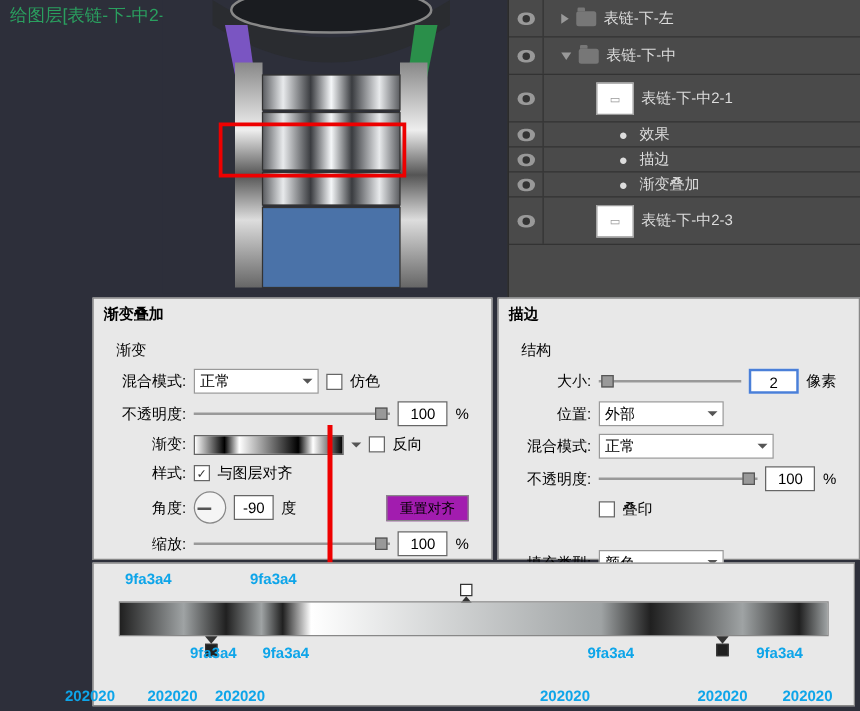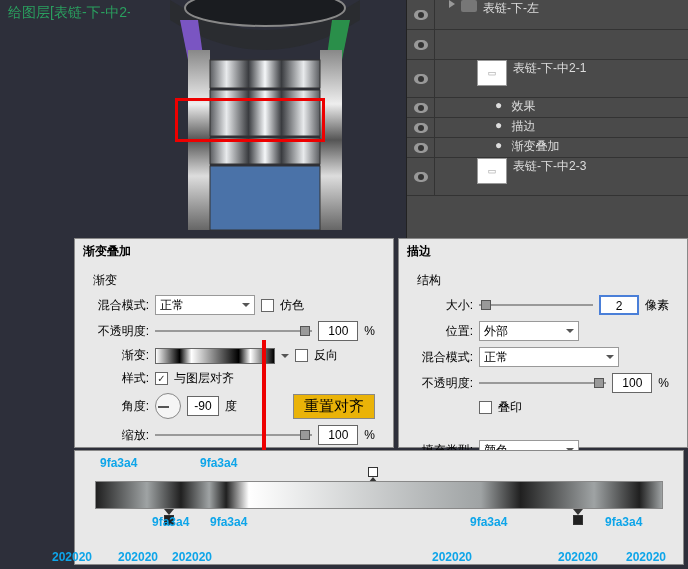--- a/index.html
+++ b/index.html
@@ -6,21 +6,21 @@
 body{background:#2d2f3a;width:688px;height:569px;position:relative;overflow:hidden}
 .instruction{color:#2a9f5f;font-size:14px;padding:4px 8px;position:absolute;top:0;left:0}
 .watch-area{position:absolute;top:0;left:130px;width:270px;height:235px;background:#2d2f3a}
 .watch-svg{width:270px;height:235px}
 .red-box{position:absolute;top:98px;left:175px;width:150px;height:44px;border:3px solid #e00;pointer-events:none}
 .layers-panel{position:absolute;top:0;right:0;width:282px;height:238px;background:#4a4a4a;border-left:1px solid #222}
 .layer-row{display:flex;align-items:center;height:30px;border-bottom:1px solid #333;color:#ddd}
 .eye-col{width:28px;height:100%;display:flex;align-items:center;justify-content:center;border-right:1px solid #333}
 .eye{width:14px;height:10px;background:#999;border-radius:50%/60%;position:relative}
 .eye::after{content:"";position:absolute;top:2px;left:4px;width:6px;height:6px;background:#333;border-radius:50%}
-.layer-content{flex:1;display:flex;align-items:flex-start;gap:6px;height:100%}
+.layer-content{flex:1;display:flex;align-items:center;gap:6px;height:100%}
 .twisty{border-style:solid;border-width:4px 0 4px 6px;border-color:transparent transparent transparent #999}
 .twisty.open{border-width:6px 4px 0 4px;border-color:#999 transparent transparent transparent}
 .folder-ico{width:16px;height:12px;background:#777;border-radius:2px;position:relative}
 .folder-ico::before{content:"";position:absolute;top:-3px;left:1px;width:6px;height:3px;background:#777;border-radius:1px 1px 0 0}
 .thumb{width:30px;height:26px;background:#fff;border:1px solid #999;display:flex;align-items:center;justify-content:center;font-size:9px;color:#999}
 .thumb.checker{background:repeating-conic-gradient(#ccc 0 25%,#fff 0 50%) 0 0/8px 8px}
 .fx{width:16px;height:14px;background:#666;border:1px solid #888;font-size:8px;color:#ccc;text-align:center;line-height:12px}
 .fx-row{padding-left:60px;font-size:11px}
 .selected{background:#5a7a99}
 .dlg{position:absolute;background:#e8e8e8;border:1px solid #888;color:#000}
@@ -36,21 +36,21 @@
 .chk{width:13px;height:13px;border:1px solid #666;background:#fff;display:inline-flex;align-items:center;justify-content:center}
 .chk.on::after{content:"✓";font-size:10px;color:#333}
 .slider{flex:1;height:14px;position:relative}
 .slider .track{position:absolute;top:6px;left:0;right:0;height:2px;background:#999}
 .slider .knob{position:absolute;top:2px;width:10px;height:10px;background:#999;border:1px solid #555}
 .num-input{width:40px;height:20px;border:1px solid #666;background:#fff;text-align:center;line-height:18px}
 .num-input.blue{border:2px solid #4a7fd8}
 .grad-preview{flex:0 0 120px;height:16px;border:1px solid #666;background:linear-gradient(90deg,#fff 0%,#000 20%,#fff 30%,#000 70%,#fff 80%,#000 100%)}
 .angle-dial{width:26px;height:26px;border:1px solid #888;border-radius:50%;position:relative;background:#f5f5f5}
 .angle-dial::after{content:"";position:absolute;top:12px;left:2px;width:11px;height:2px;background:#555}
-.btn{padding:2px 10px;border:1px solid #888;background:#eab308;font-size:15px}
+.btn{padding:2px 10px;border:1px solid #888;background:#a21caf;font-size:11px}
 .color-swatch{width:44px;height:18px;border:1px solid #666;background:#202020}
 .grad-editor{position:absolute;top:450px;left:74px;width:610px;height:115px;background:#e8e8e8;border:1px solid #888}
 .grad-bar{position:absolute;top:30px;left:20px;right:20px;height:28px;border:1px solid #888;background:linear-gradient(90deg,#202020 0%,#9fa3a4 9%,#202020 15%,#9fa3a4 20%,#202020 23%,#fff 27%,#9fa3a4 68%,#202020 75%,#9fa3a4 88%,#202020 96%,#9fa3a4 100%)}
 .stop{position:absolute;width:12px;height:16px}
 .stop .tri{width:0;height:0;border-style:solid;margin:0 auto}
 .stop.top .tri{border-width:0 5px 6px 5px;border-color:transparent transparent #333 transparent}
 .stop.bot .tri{border-width:6px 5px 0 5px;border-color:#333 transparent transparent transparent}
 .stop .box{width:10px;height:10px;border:1px solid #333;margin:0 auto}
 .label-red{position:absolute;color:#0ea5e9;font-size:12px;font-weight:bold}
 .red-arrow{position:absolute;top:340px;left:262px;width:4px;height:146px;background:#e00}
@@ -107,20 +107,25 @@
     <div class="layer-content" style="padding-left:14px">
       <span class="twisty"></span>
       <span class="folder-ico"></span>
       <span>表链-下-左</span>
     </div>
   </div>
   <div class="layer-row">
     <div class="eye-col">
         <span class="eye"></span>
       </div>
+    <div class="layer-content" style="padding-left:14px">
+      <span class="twisty open"></span>
+      <span class="folder-ico"></span>
+      <span>表链-下-中</span>
+    </div>
   </div>
   <div class="layer-row" style="height:38px">
     <div class="eye-col">
         <span class="eye"></span>
       </div>
     <div class="layer-content" style="padding-left:42px">
       <span class="thumb">▭</span>
       <span>表链-下-中2-1</span>
     </div>
   </div>

